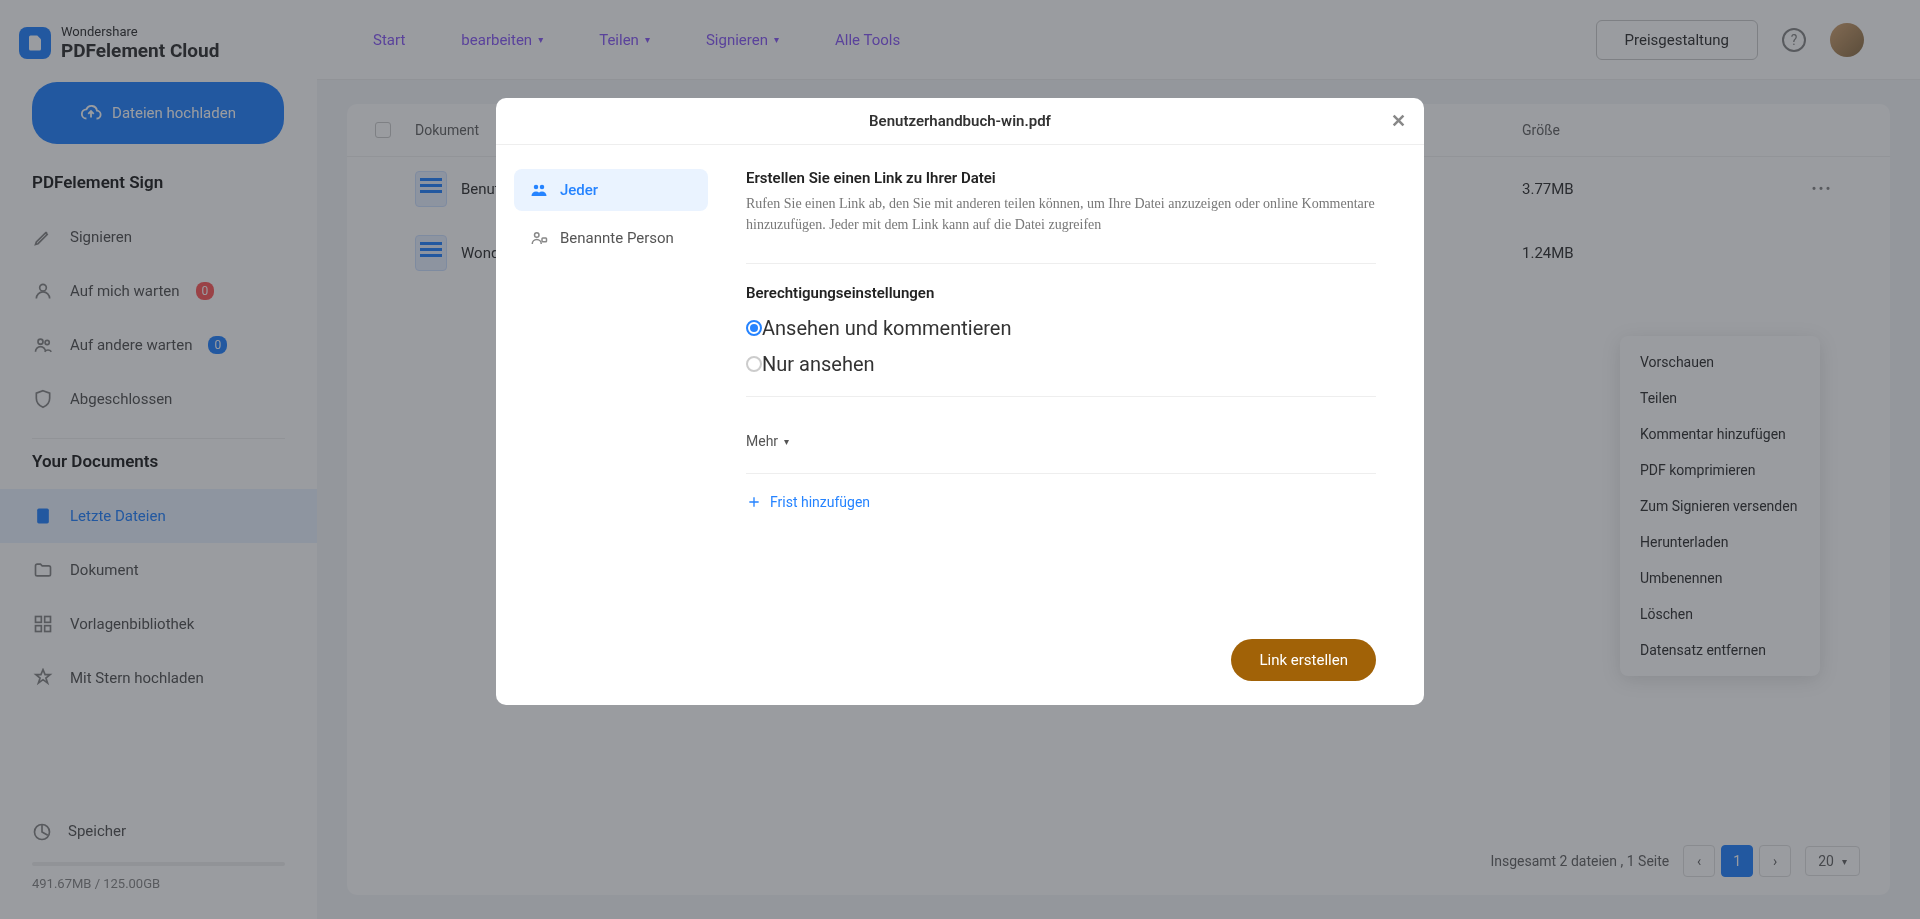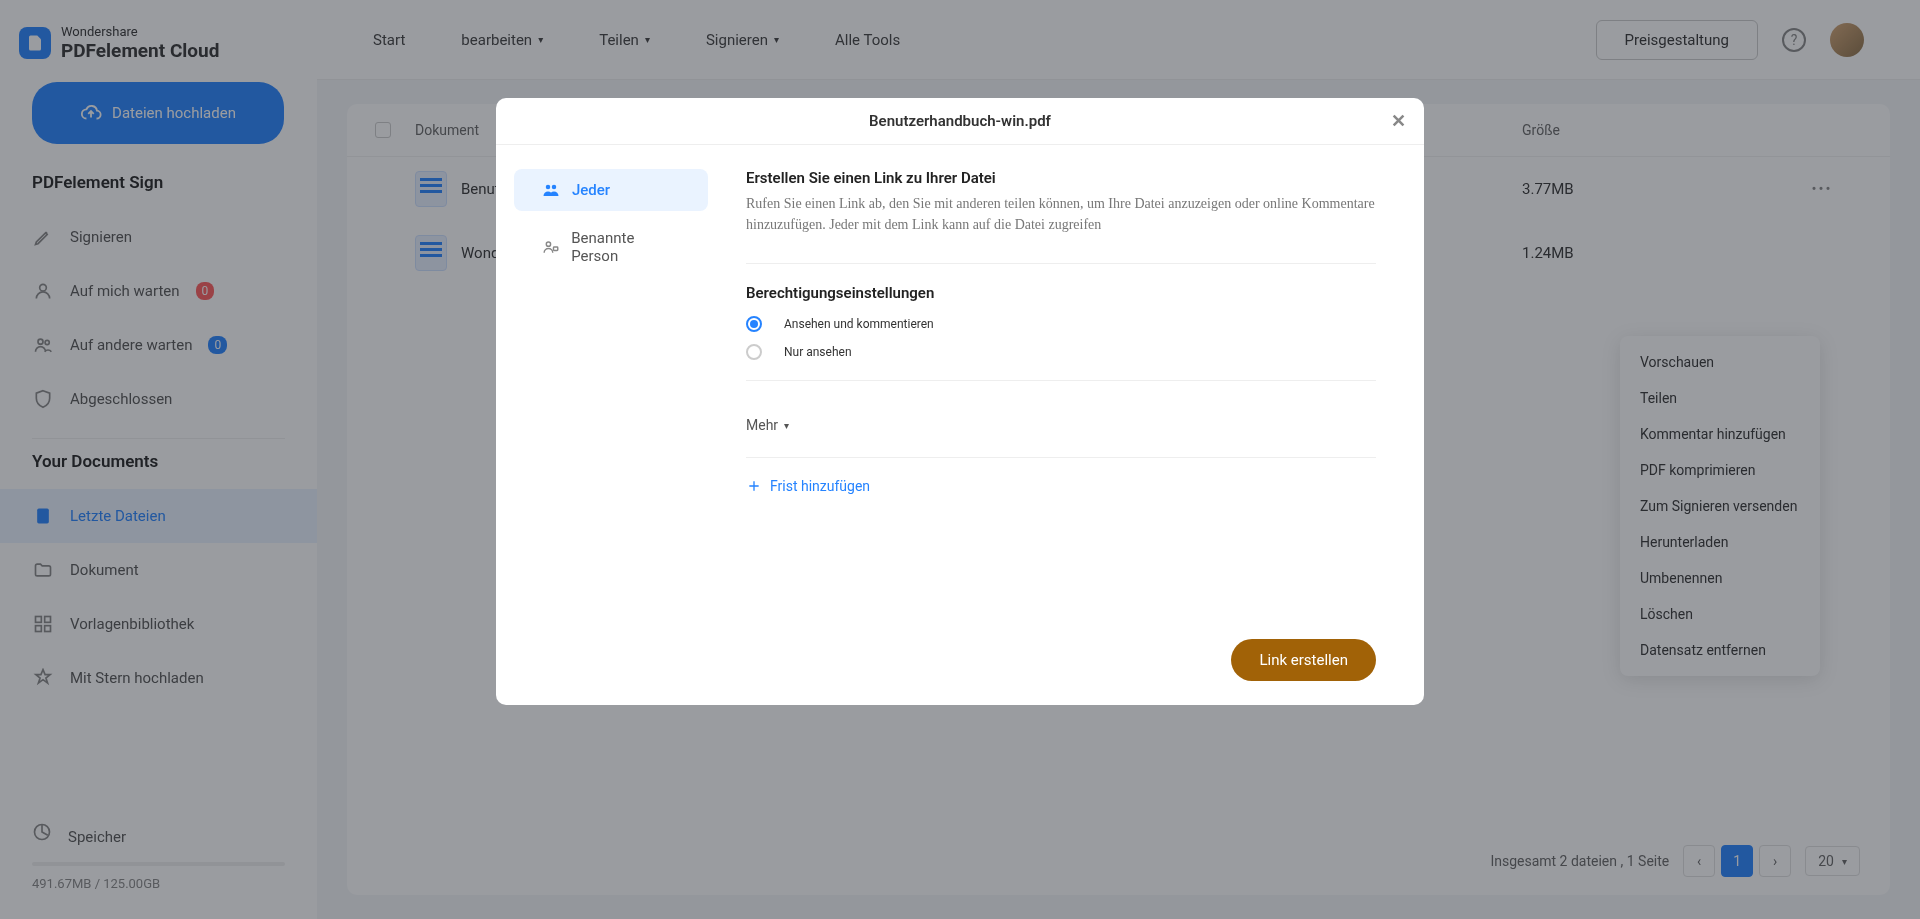--- a/index.html
+++ b/index.html
@@ -14,27 +14,27 @@
 .upload-btn { margin: 0 32px 28px; height: 62px; background: #2583ff; color: #fff; border: none; border-radius: 25px; display: flex; align-items: center; justify-content: center; gap: 10px; font-size: 15px; cursor: pointer; width: 252px; }
 
 .section-title { padding: 0 32px 18px; font-size: 17px; font-weight: 600; color: #222; }
 .nav-item { display: flex; align-items: center; gap: 16px; padding: 16px 32px; color: #555; font-size: 15px; cursor: pointer; }
 .nav-item.active { background: #eaf3ff; color: #2583ff; }
 .nav-item .icon { width: 22px; height: 22px; display: flex; align-items: center; justify-content: center; flex-shrink: 0; }
 .badge { background: #ff5b5b; color: #fff; font-size: 12px; padding: 0 6px; border-radius: 8px; min-width: 18px; text-align: center; line-height: 18px; }
 .badge.blue { background: #2583ff; }
 .divider { height: 1px; background: #eee; margin: 12px 32px; }
 .storage { position: absolute; bottom: 28px; left: 32px; right: 32px; }
-.storage-row { display: flex; align-items: flex-end; gap: 16px; color: #555; font-size: 15px; margin-bottom: 16px; }
+.storage-row { display: flex; align-items: flex-start; gap: 16px; color: #555; font-size: 15px; margin-bottom: 16px; }
 .storage-bar { height: 4px; background: #eee; border-radius: 2px; margin-bottom: 10px; }
 .storage-text { font-size: 13px; color: #888; }
 
 .topbar { position: absolute; left: 317px; top: 0; right: 0; height: 80px; background: #fff; display: flex; align-items: center; padding: 0 56px 0 56px; border-bottom: 1px solid #eee; }
 .top-nav { display: flex; gap: 56px; }
-.top-nav-item { color: #404040; font-size: 15px; cursor: pointer; display: flex; align-items: center; gap: 6px; }
+.top-nav-item { color: #8b5cf6; font-size: 15px; cursor: pointer; display: flex; align-items: center; gap: 6px; }
 .top-right { margin-left: auto; display: flex; align-items: center; gap: 24px; }
 .pricing-btn { border: 1px solid #ccc; background: #fff; padding: 10px 28px; border-radius: 6px; font-size: 15px; cursor: pointer; color: #333; }
 .help-icon { width: 24px; height: 24px; border: 2px solid #888; border-radius: 50%; display: flex; align-items: center; justify-content: center; font-size: 14px; color: #888; cursor: pointer; }
 .avatar { width: 34px; height: 34px; border-radius: 50%; background: linear-gradient(135deg, #d4a574, #8b6f47); }
 
 .main { position: absolute; left: 317px; top: 80px; right: 0; bottom: 0; padding: 24px 30px; }
 .panel { background: #fff; border-radius: 10px; height: 100%; position: relative; }
 .table-header { display: flex; align-items: center; padding: 18px 28px; border-bottom: 1px solid #f0f0f0; font-size: 14px; color: #666; }
 .table-header .chk { width: 40px; }
 .table-header .col-doc { flex: 1; }
@@ -57,28 +57,28 @@
 .pager-btn { width: 32px; height: 32px; border: 1px solid #e0e0e0; border-radius: 4px; display: flex; align-items: center; justify-content: center; cursor: pointer; background: #fff; }
 .pager-btn.active { background: #2583ff; color: #fff; border-color: #2583ff; }
 .page-size { border: 1px solid #e0e0e0; border-radius: 4px; padding: 6px 12px; display: flex; align-items: center; gap: 8px; cursor: pointer; }
 
 .overlay { position: absolute; inset: 0; background: rgba(30,35,45,0.45); display: flex; align-items: flex-start; justify-content: center; padding-top: 98px; }
 .modal { width: 928px; background: #fff; border-radius: 10px; overflow: hidden; }
 .modal-header { padding: 14px 24px; text-align: center; position: relative; font-size: 15px; font-weight: 600; color: #333; border-bottom: 1px solid #eee; }
 .modal-close { position: absolute; right: 18px; top: 12px; cursor: pointer; color: #888; font-size: 18px; }
 .modal-body { display: flex; min-height: 560px; }
 .modal-left { width: 230px; padding: 24px 18px; }
-.tab-btn { display: flex; align-items: center; gap: 12px; padding: 12px 28px; border-radius: 8px; font-size: 15px; cursor: pointer; color: #555; margin-bottom: 6px; }
+.tab-btn { display: flex; align-items: center; gap: 12px; padding: 12px 16px; border-radius: 8px; font-size: 15px; cursor: pointer; color: #555; margin-bottom: 6px; }
 .tab-btn.active { background: #eaf3ff; color: #2583ff; font-weight: 500; }
 .modal-right { flex: 1; padding: 24px 48px 24px 20px; display: flex; flex-direction: column; }
 .modal-title { font-size: 15px; font-weight: 600; margin-bottom: 6px; color: #222; }
 .modal-desc { font-size: 14px; color: #777; line-height: 1.5; margin-bottom: 20px; font-family: Liberation Serif, serif; }
 .hr { height: 1px; background: #eee; margin: 8px 0 20px; }
 .perm-title { font-size: 15px; font-weight: 600; margin-bottom: 14px; color: #222; }
-.radio-row { display: flex; align-items: center; gap: 22px; font-size: 12px; color: #333; margin-bottom: 12px; cursor: pointer; }
+.radio-row { display: flex; align-items: center; gap: 0; font-size: 20px; color: #333; margin-bottom: 12px; cursor: pointer; }
 .radio { width: 16px; height: 16px; border: 2px solid #ccc; border-radius: 50%; position: relative; }
 .radio.checked { border-color: #2583ff; }
 .radio.checked::after { content: ""; position: absolute; inset: 2px; background: #2583ff; border-radius: 50%; }
 .more-link { display: flex; align-items: center; gap: 6px; font-size: 14px; color: #555; cursor: pointer; margin: 16px 0; }
 .add-deadline { display: flex; align-items: center; gap: 8px; font-size: 14px; color: #2583ff; cursor: pointer; }
 .modal-footer { margin-top: auto; display: flex; justify-content: flex-end; }
 .create-btn { background: #a16207; color: #fff; border: none; padding: 12px 28px; border-radius: 24px; font-size: 15px; cursor: pointer; }
 .chev { font-size: 10px; }
 </style>
 </head>

